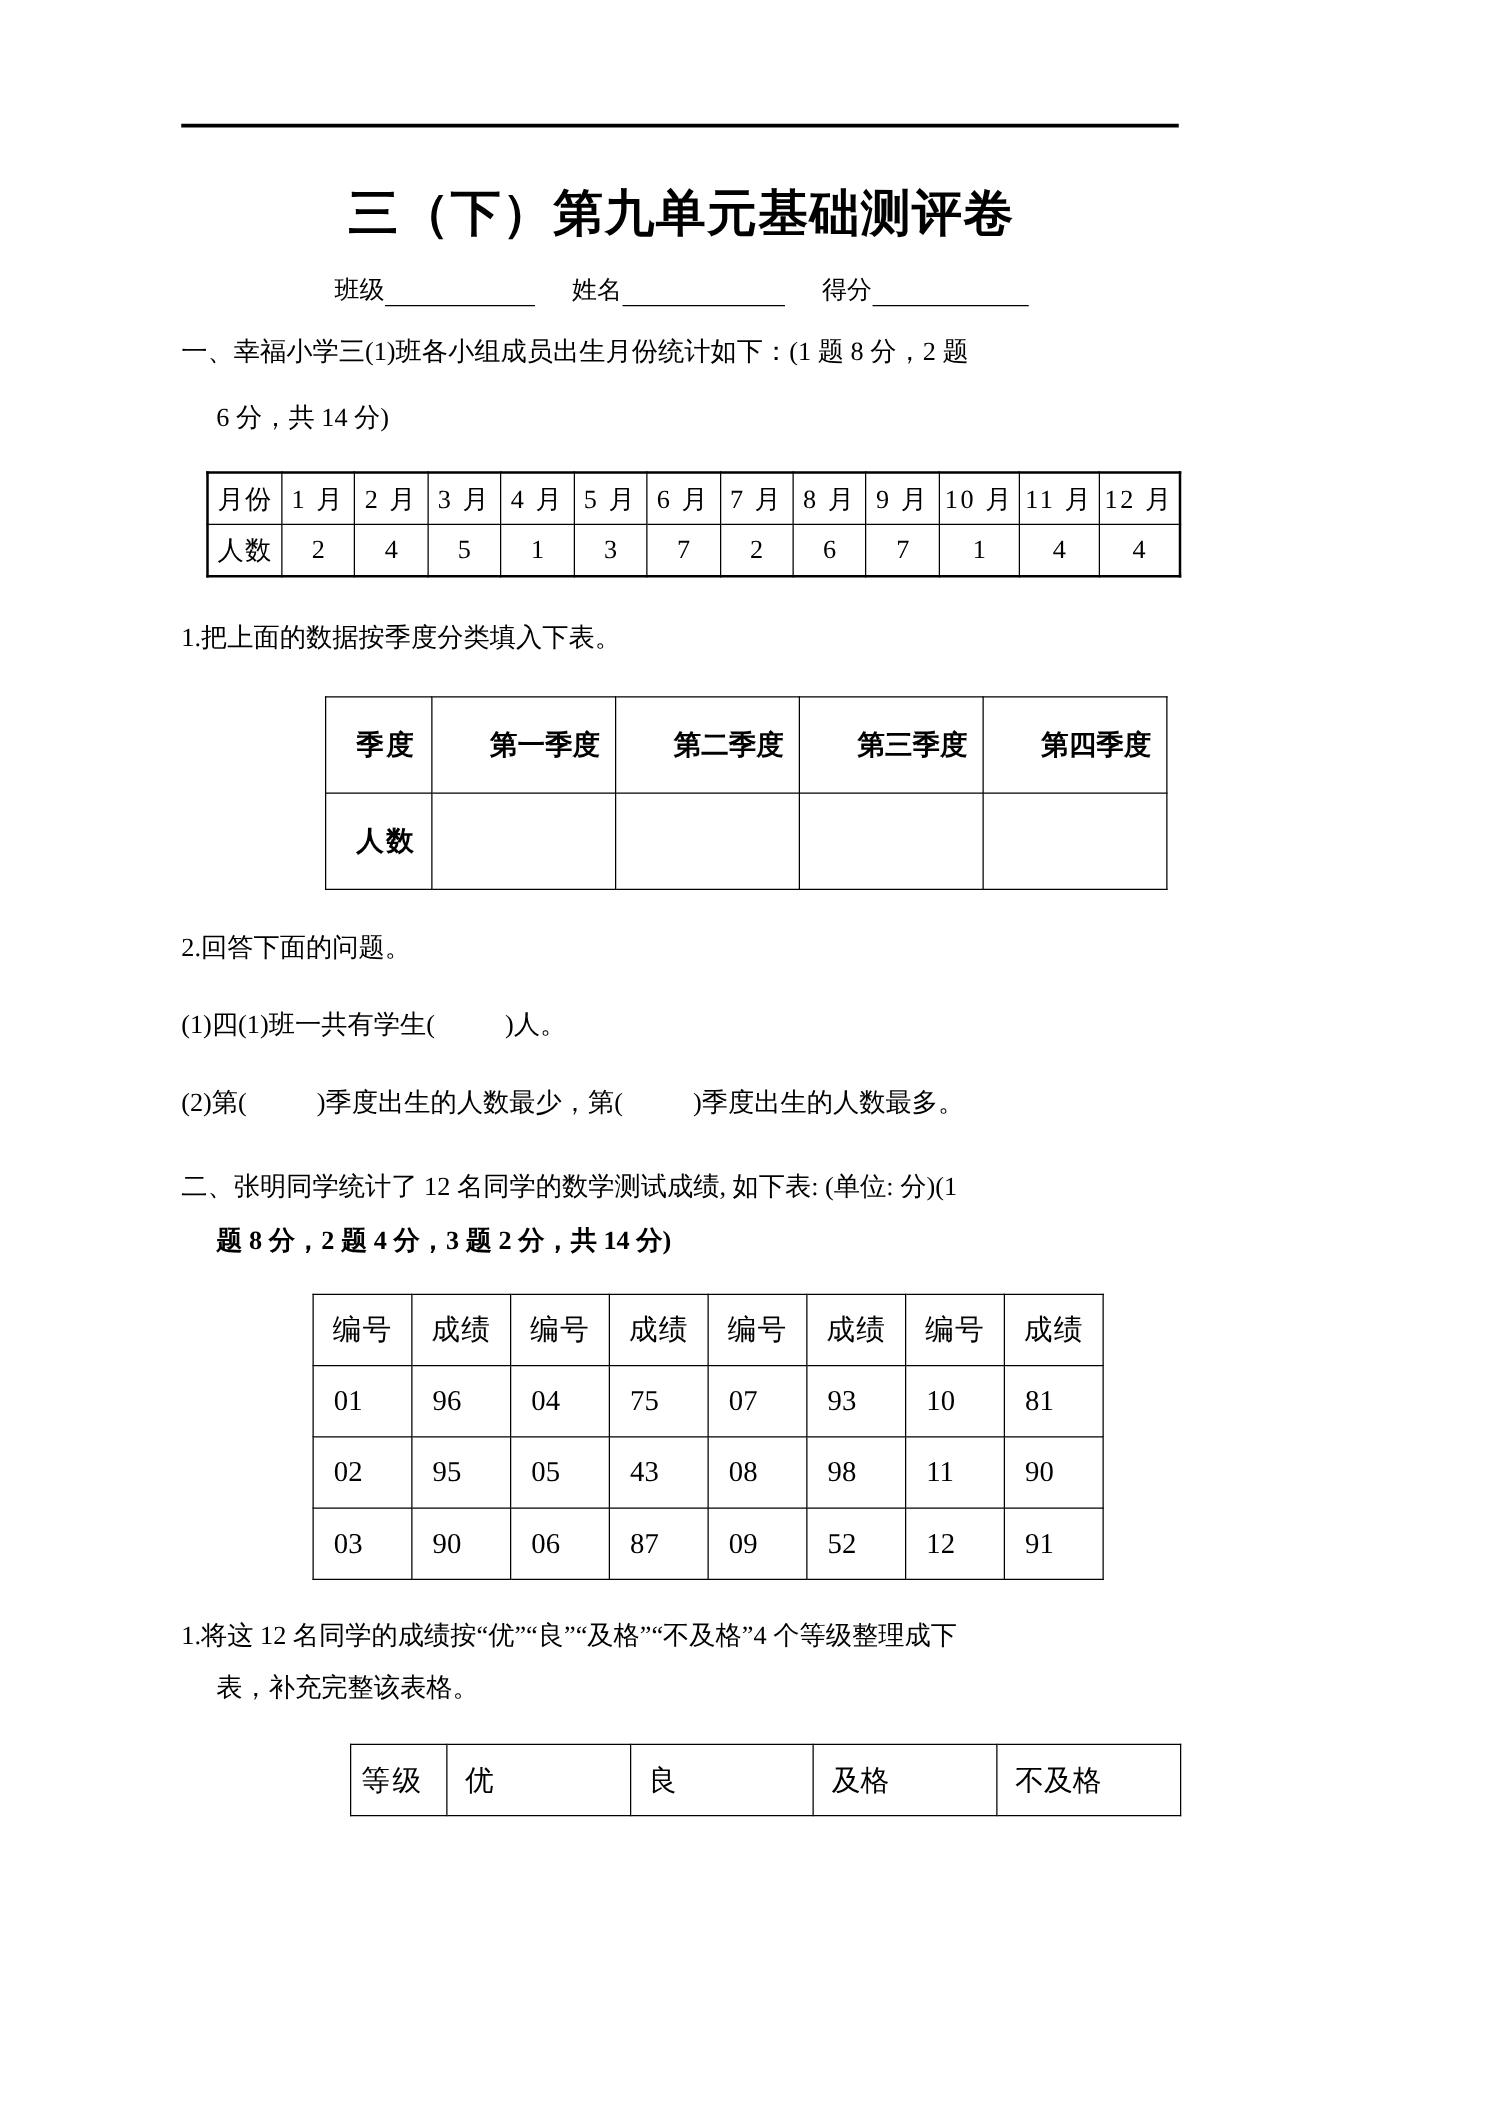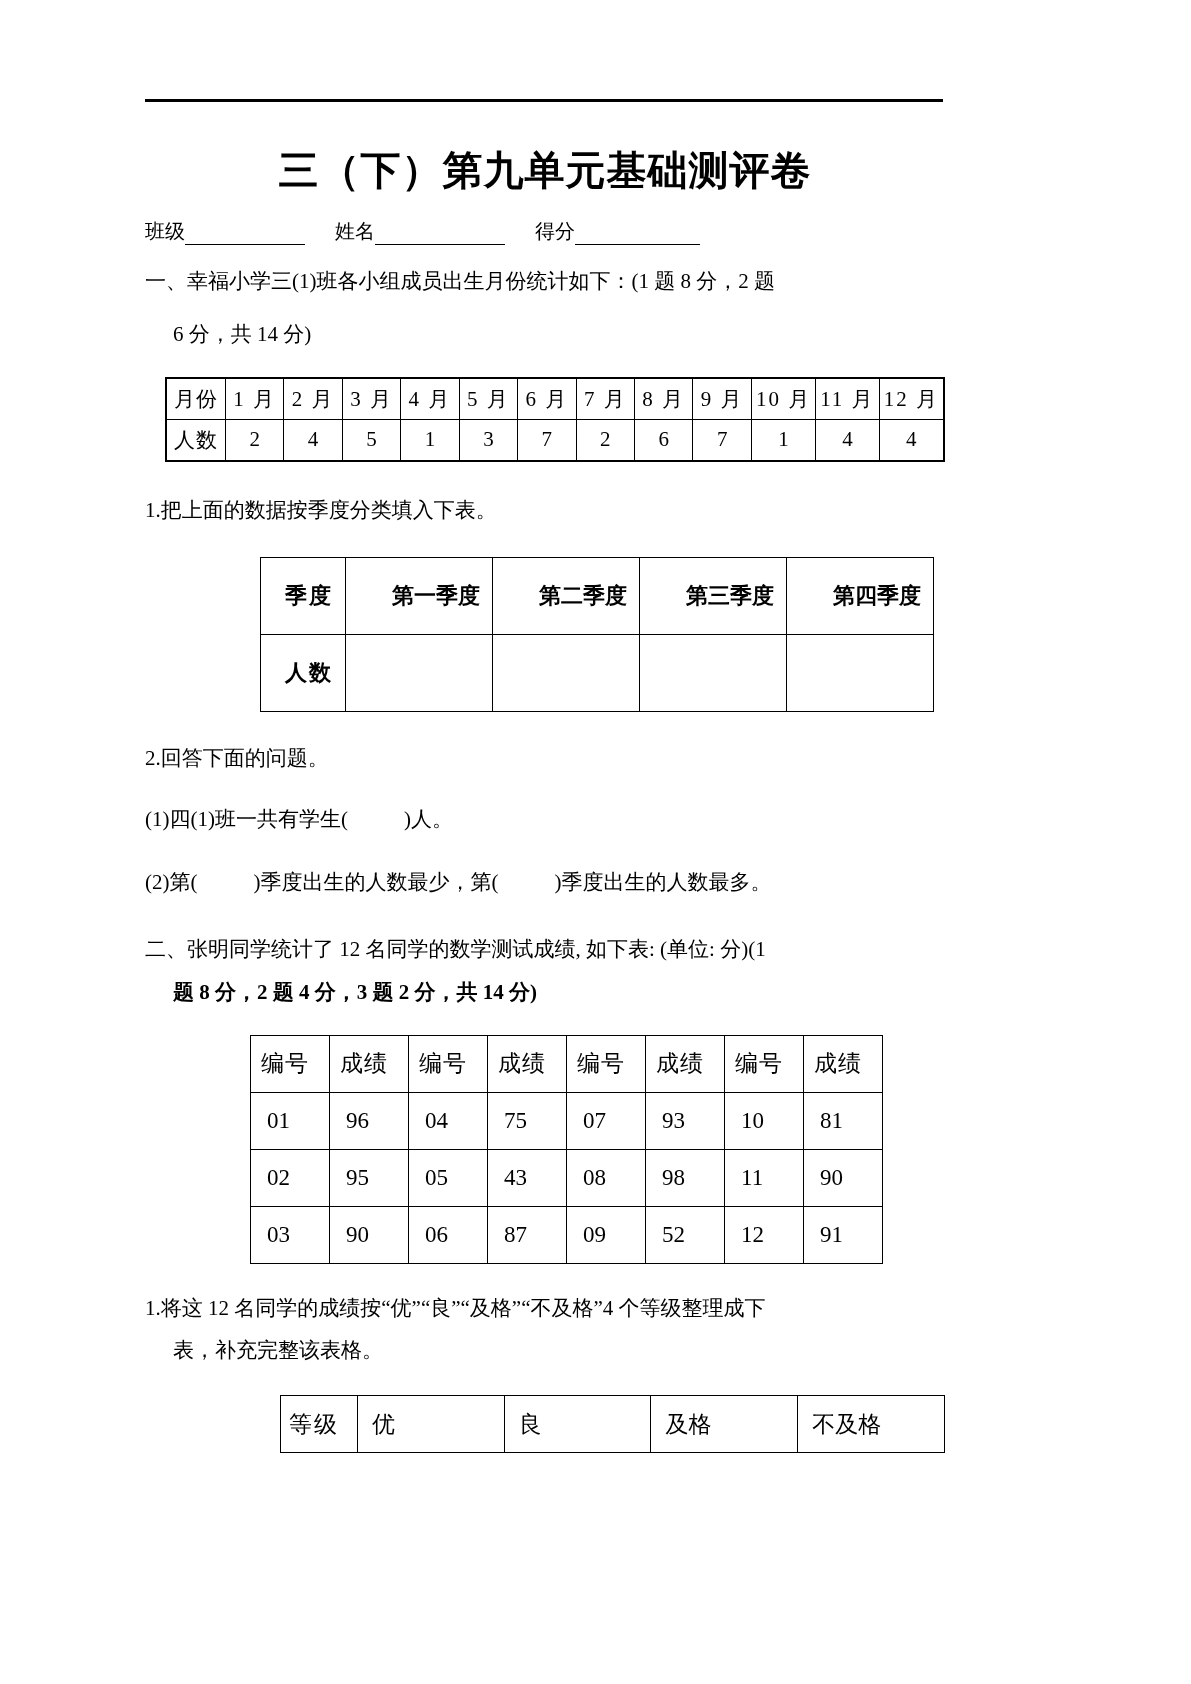--- a/index.html
+++ b/index.html
@@ -52,20 +52,21 @@
   .subtitle {
     text-align: center;
     font-size: 20px;
     font-weight: bold;
     margin-top: 24px;
   }
 
   .idline {
     margin-top: 22px;
     font-size: 20px;
+    text-align: center;
     white-space: nowrap;
   }
   .idline .fld {
     display: inline-block;
   }
   .idline .blank {
     display: inline-block;
     border-bottom: 1.6px solid #000;
     vertical-align: bottom;
   }
@@ -130,20 +131,21 @@
   }
   .tbl-quarter td.qh { width: 60px; letter-spacing: 2px; }
   .tbl-quarter td.qc { width: 122px; }
 
   .tbl-scores {
     margin: 22px 0 0 105px;
     border: 1.6px solid #000;
   }
   .tbl-scores td {
     border: 1.3px solid #000;
+    text-align: center;
     height: 56px;
     padding: 0 10px;
     font-size: 23px;
     white-space: nowrap;
     min-width: 44px;
   }
   .tbl-scores td.hd { letter-spacing: 1px; }
   .tbl-scores td.val { text-align: left; padding-left: 16px; min-width: 52px; }
 
   .tbl-grade {

